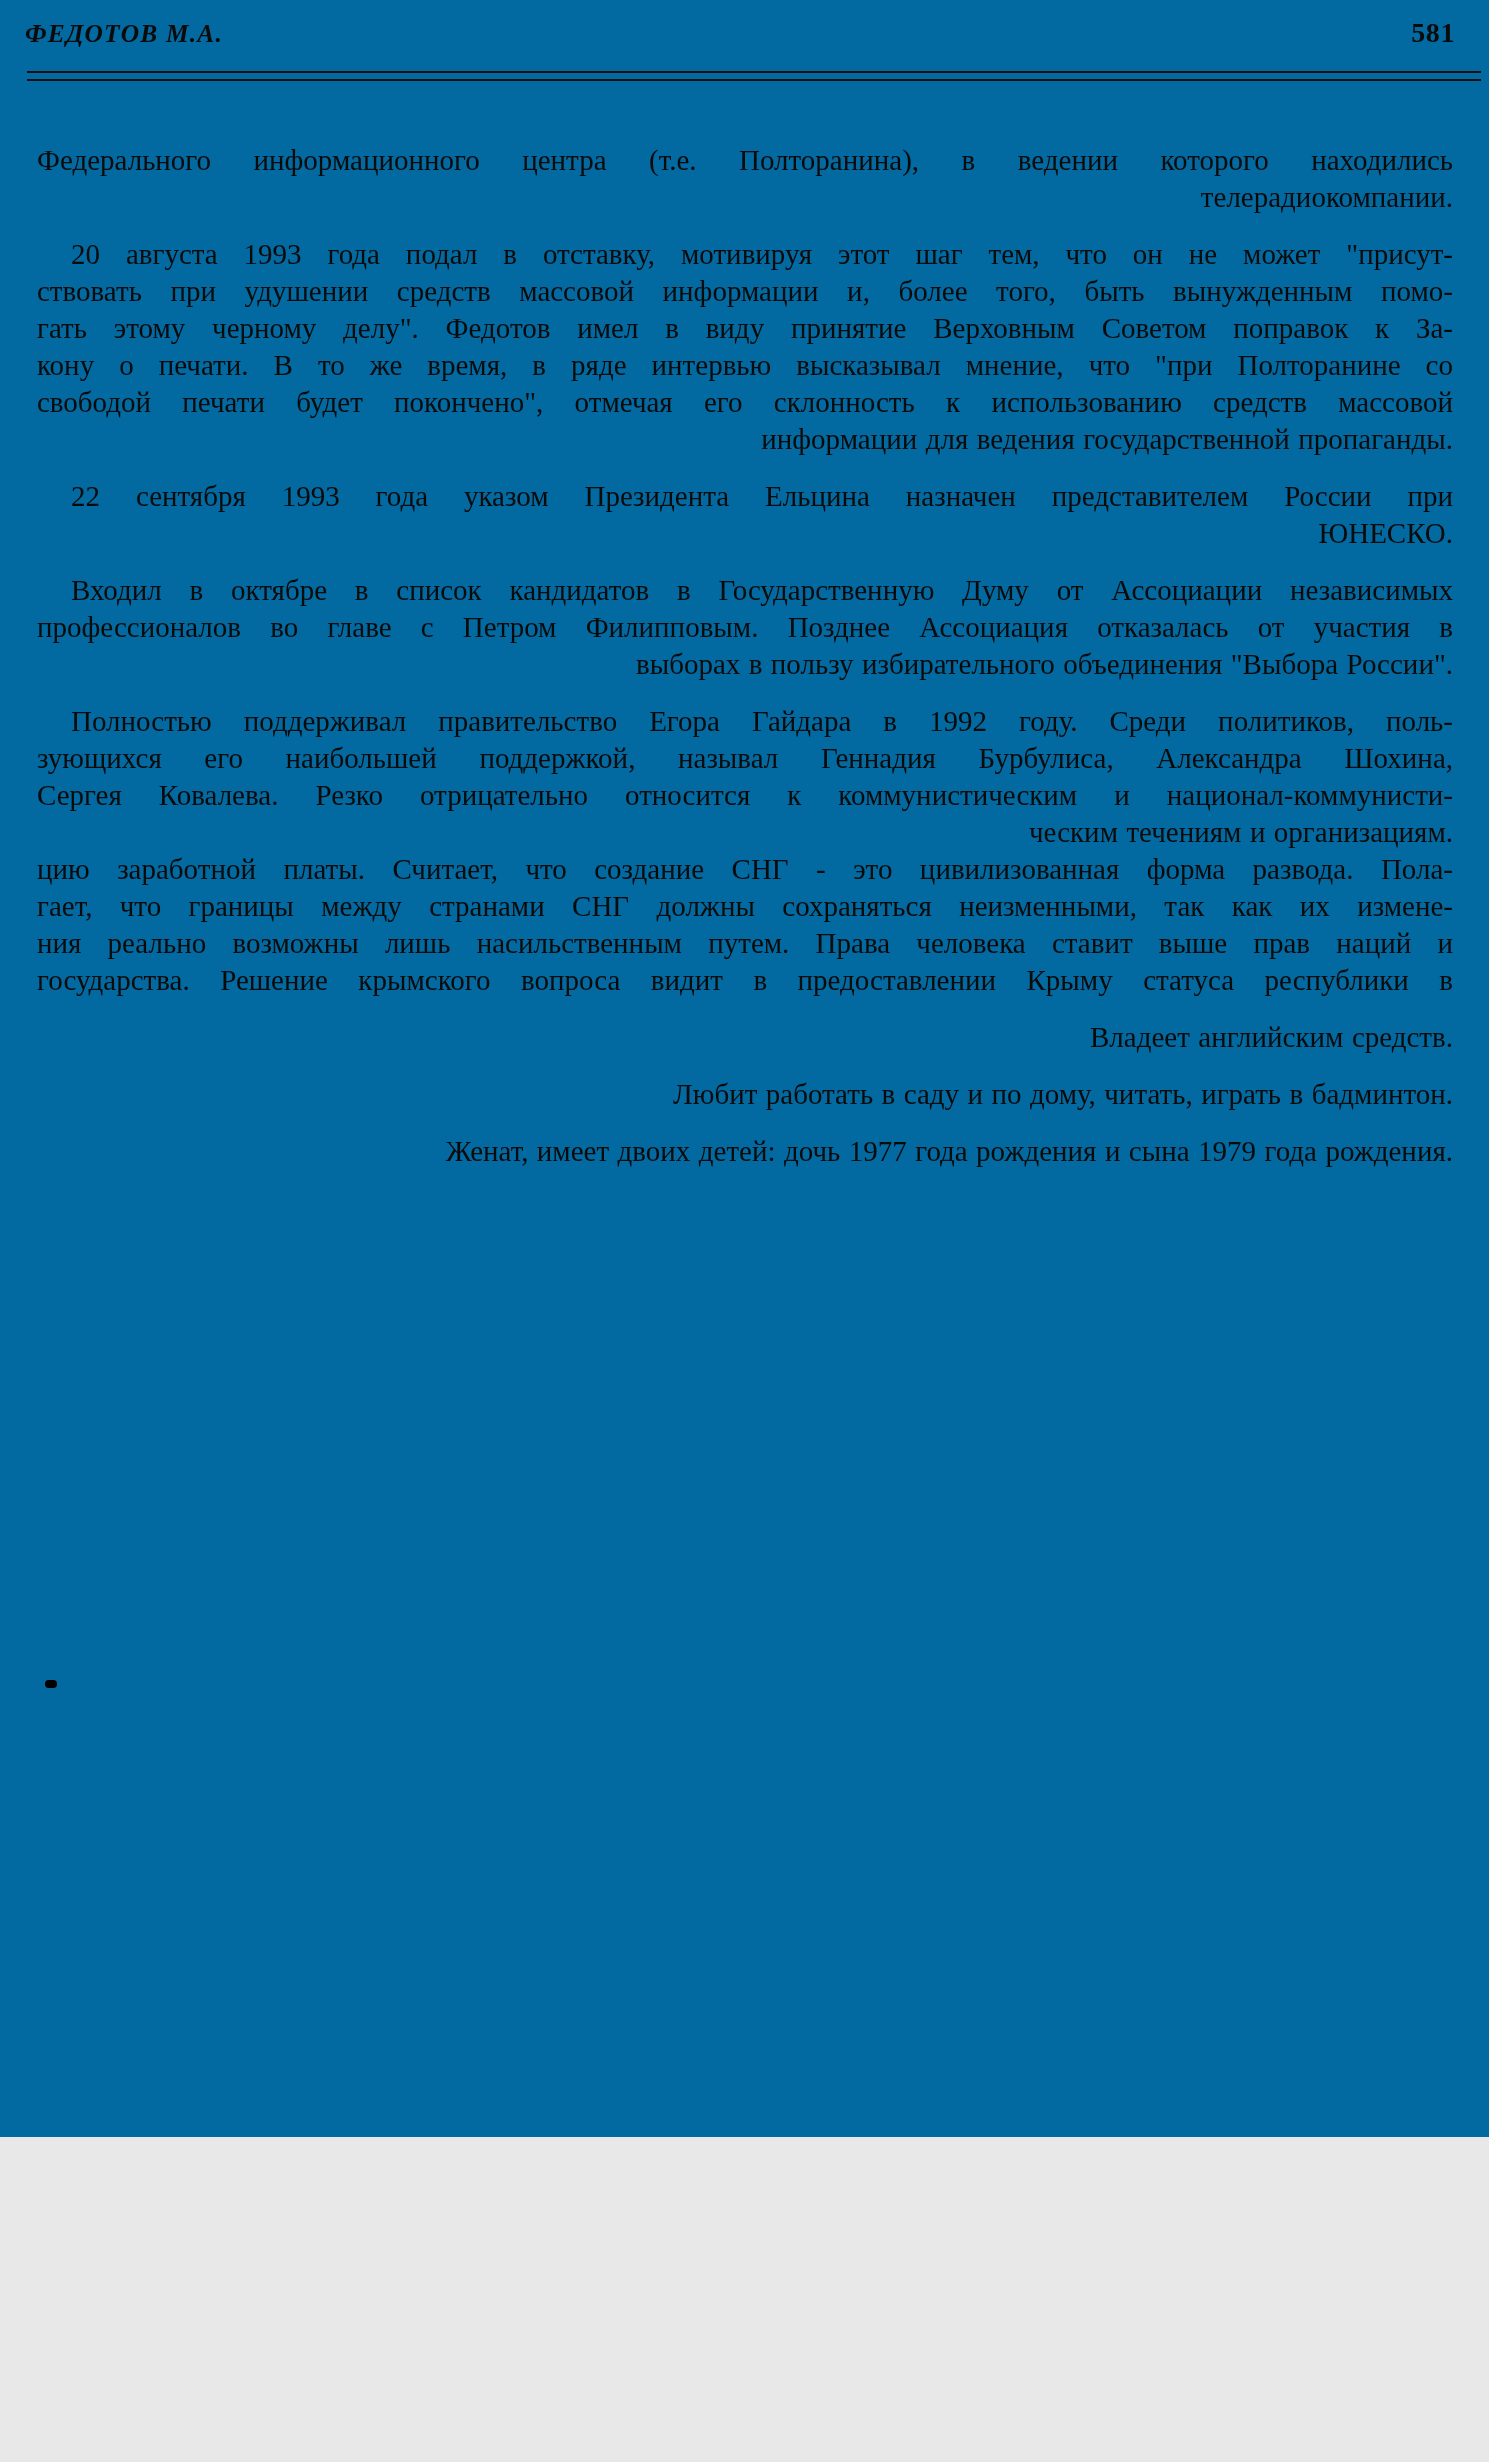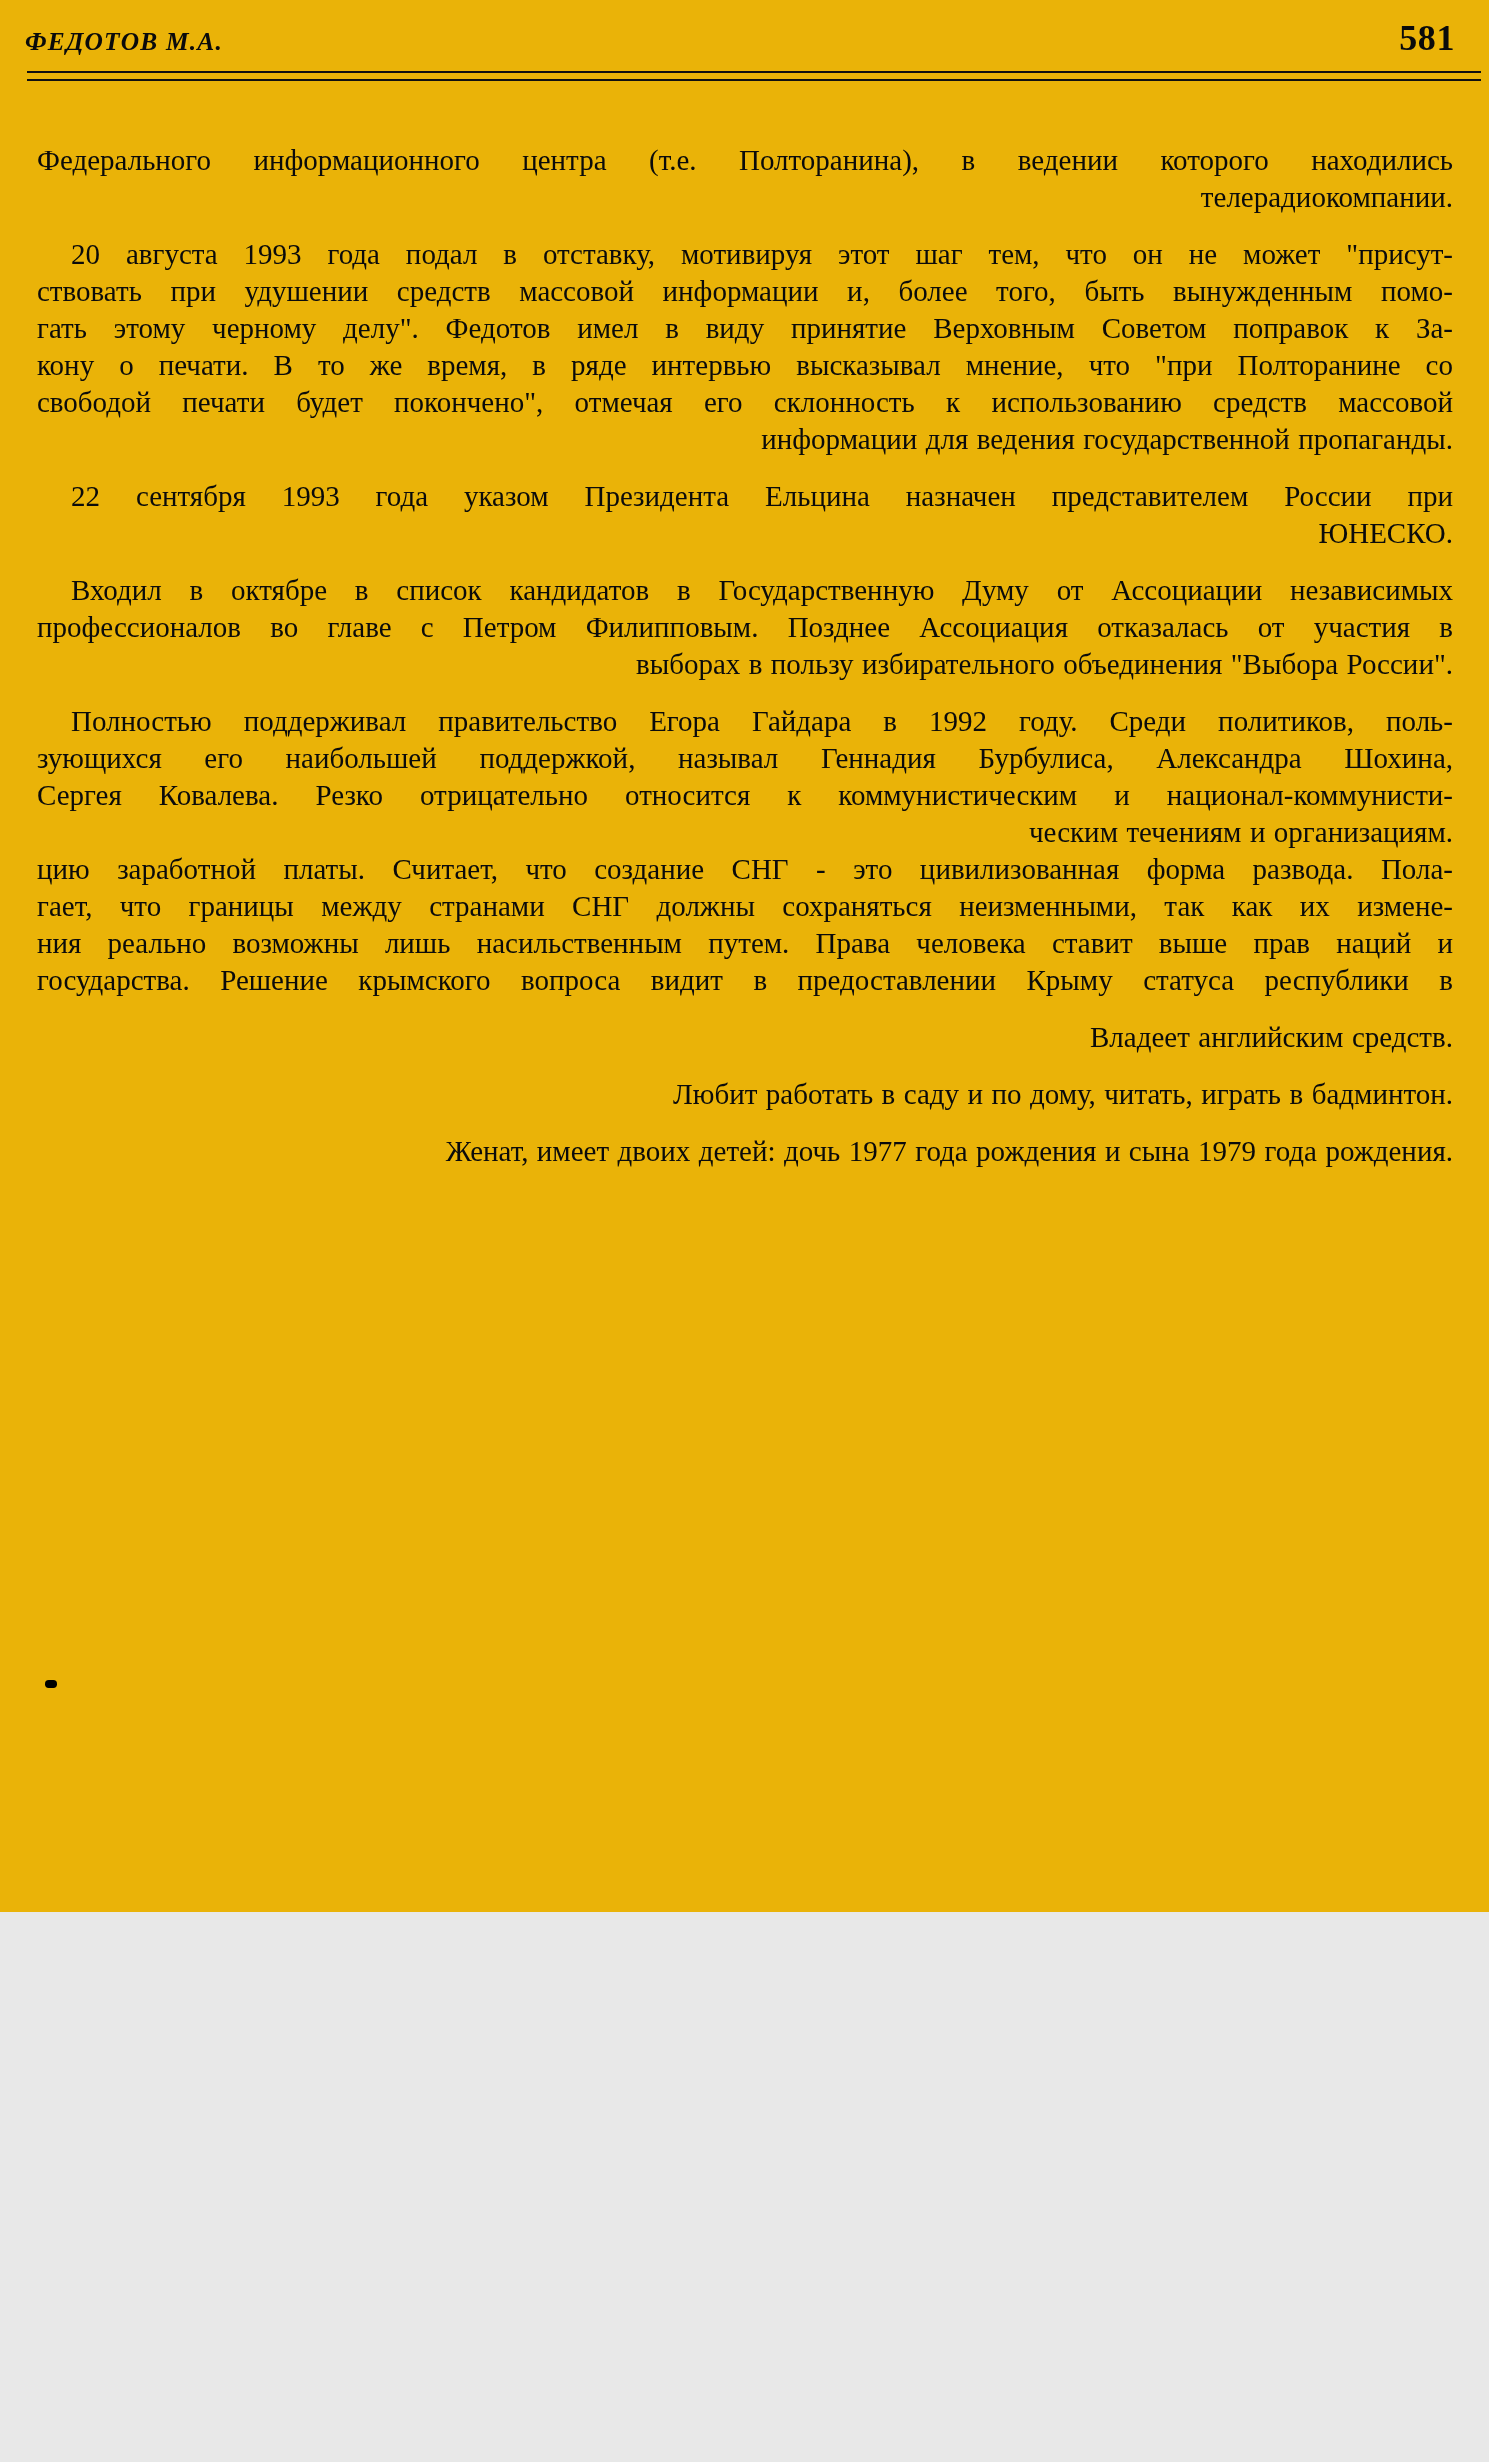--- a/index.html
+++ b/index.html
@@ -3,22 +3,22 @@
 <meta charset="utf-8">
 <style>
   html, body {
     margin: 0;
     padding: 0;
     background: #e8e8e8;
   }
   .page {
     position: relative;
     width: 1490px;
-    height: 1912px;
-    background: #eab308;
+    height: 2137px;
+    background: #0369a1;
     font-family: "Liberation Serif", "DejaVu Serif", serif;
     color: #0b0b0b;
     overflow: hidden;
   }
   .running-head {
     position: absolute;
     left: 25px;
     right: 35px;
     top: 17.4px;
     height: 37px;
@@ -27,21 +27,21 @@
     align-items: baseline;
   }
   .head-title {
     font-style: italic;
     font-weight: bold;
     font-size: 25.4px;
     letter-spacing: 1.2px;
   }
   .page-num {
     font-weight: bold;
-    font-size: 36px;
+    font-size: 28px;
     letter-spacing: 0.6px;
     text-align: right;
   }
   .double-rule {
     position: absolute;
     left: 27px;
     right: 8.7px;
     top: 71px;
     height: 5.6px;
     border-top: 2.5px solid #101010;

